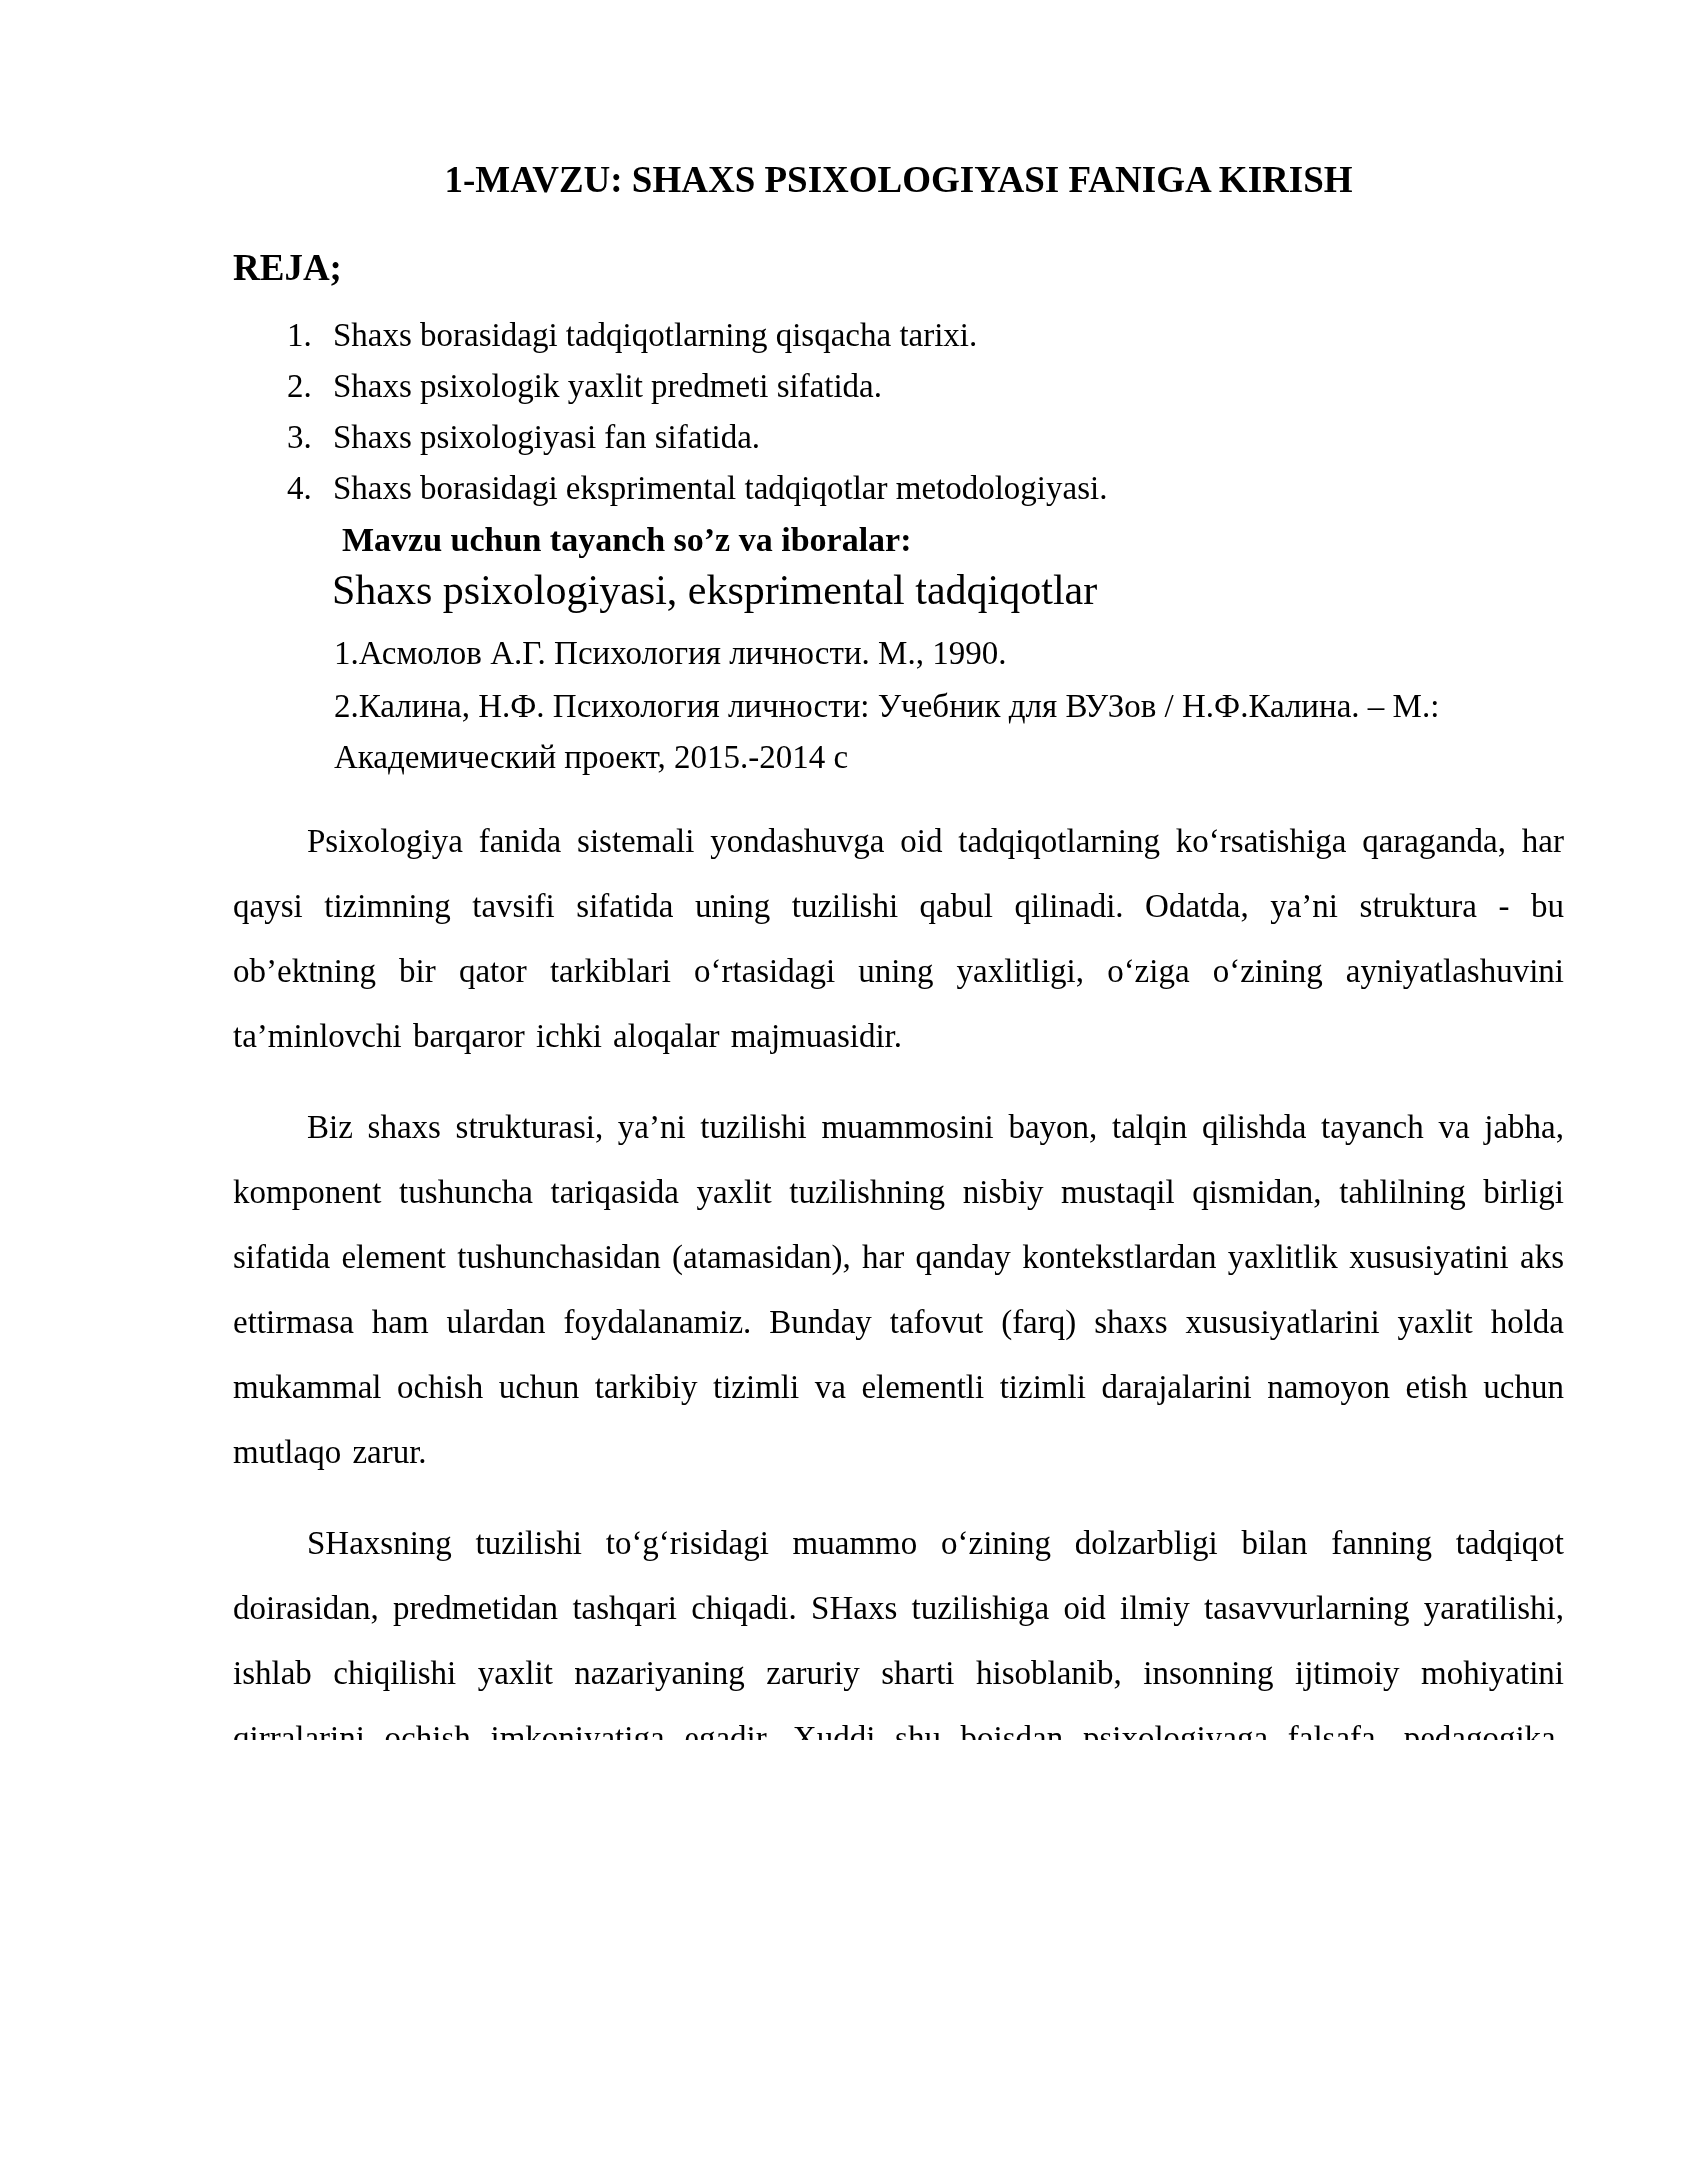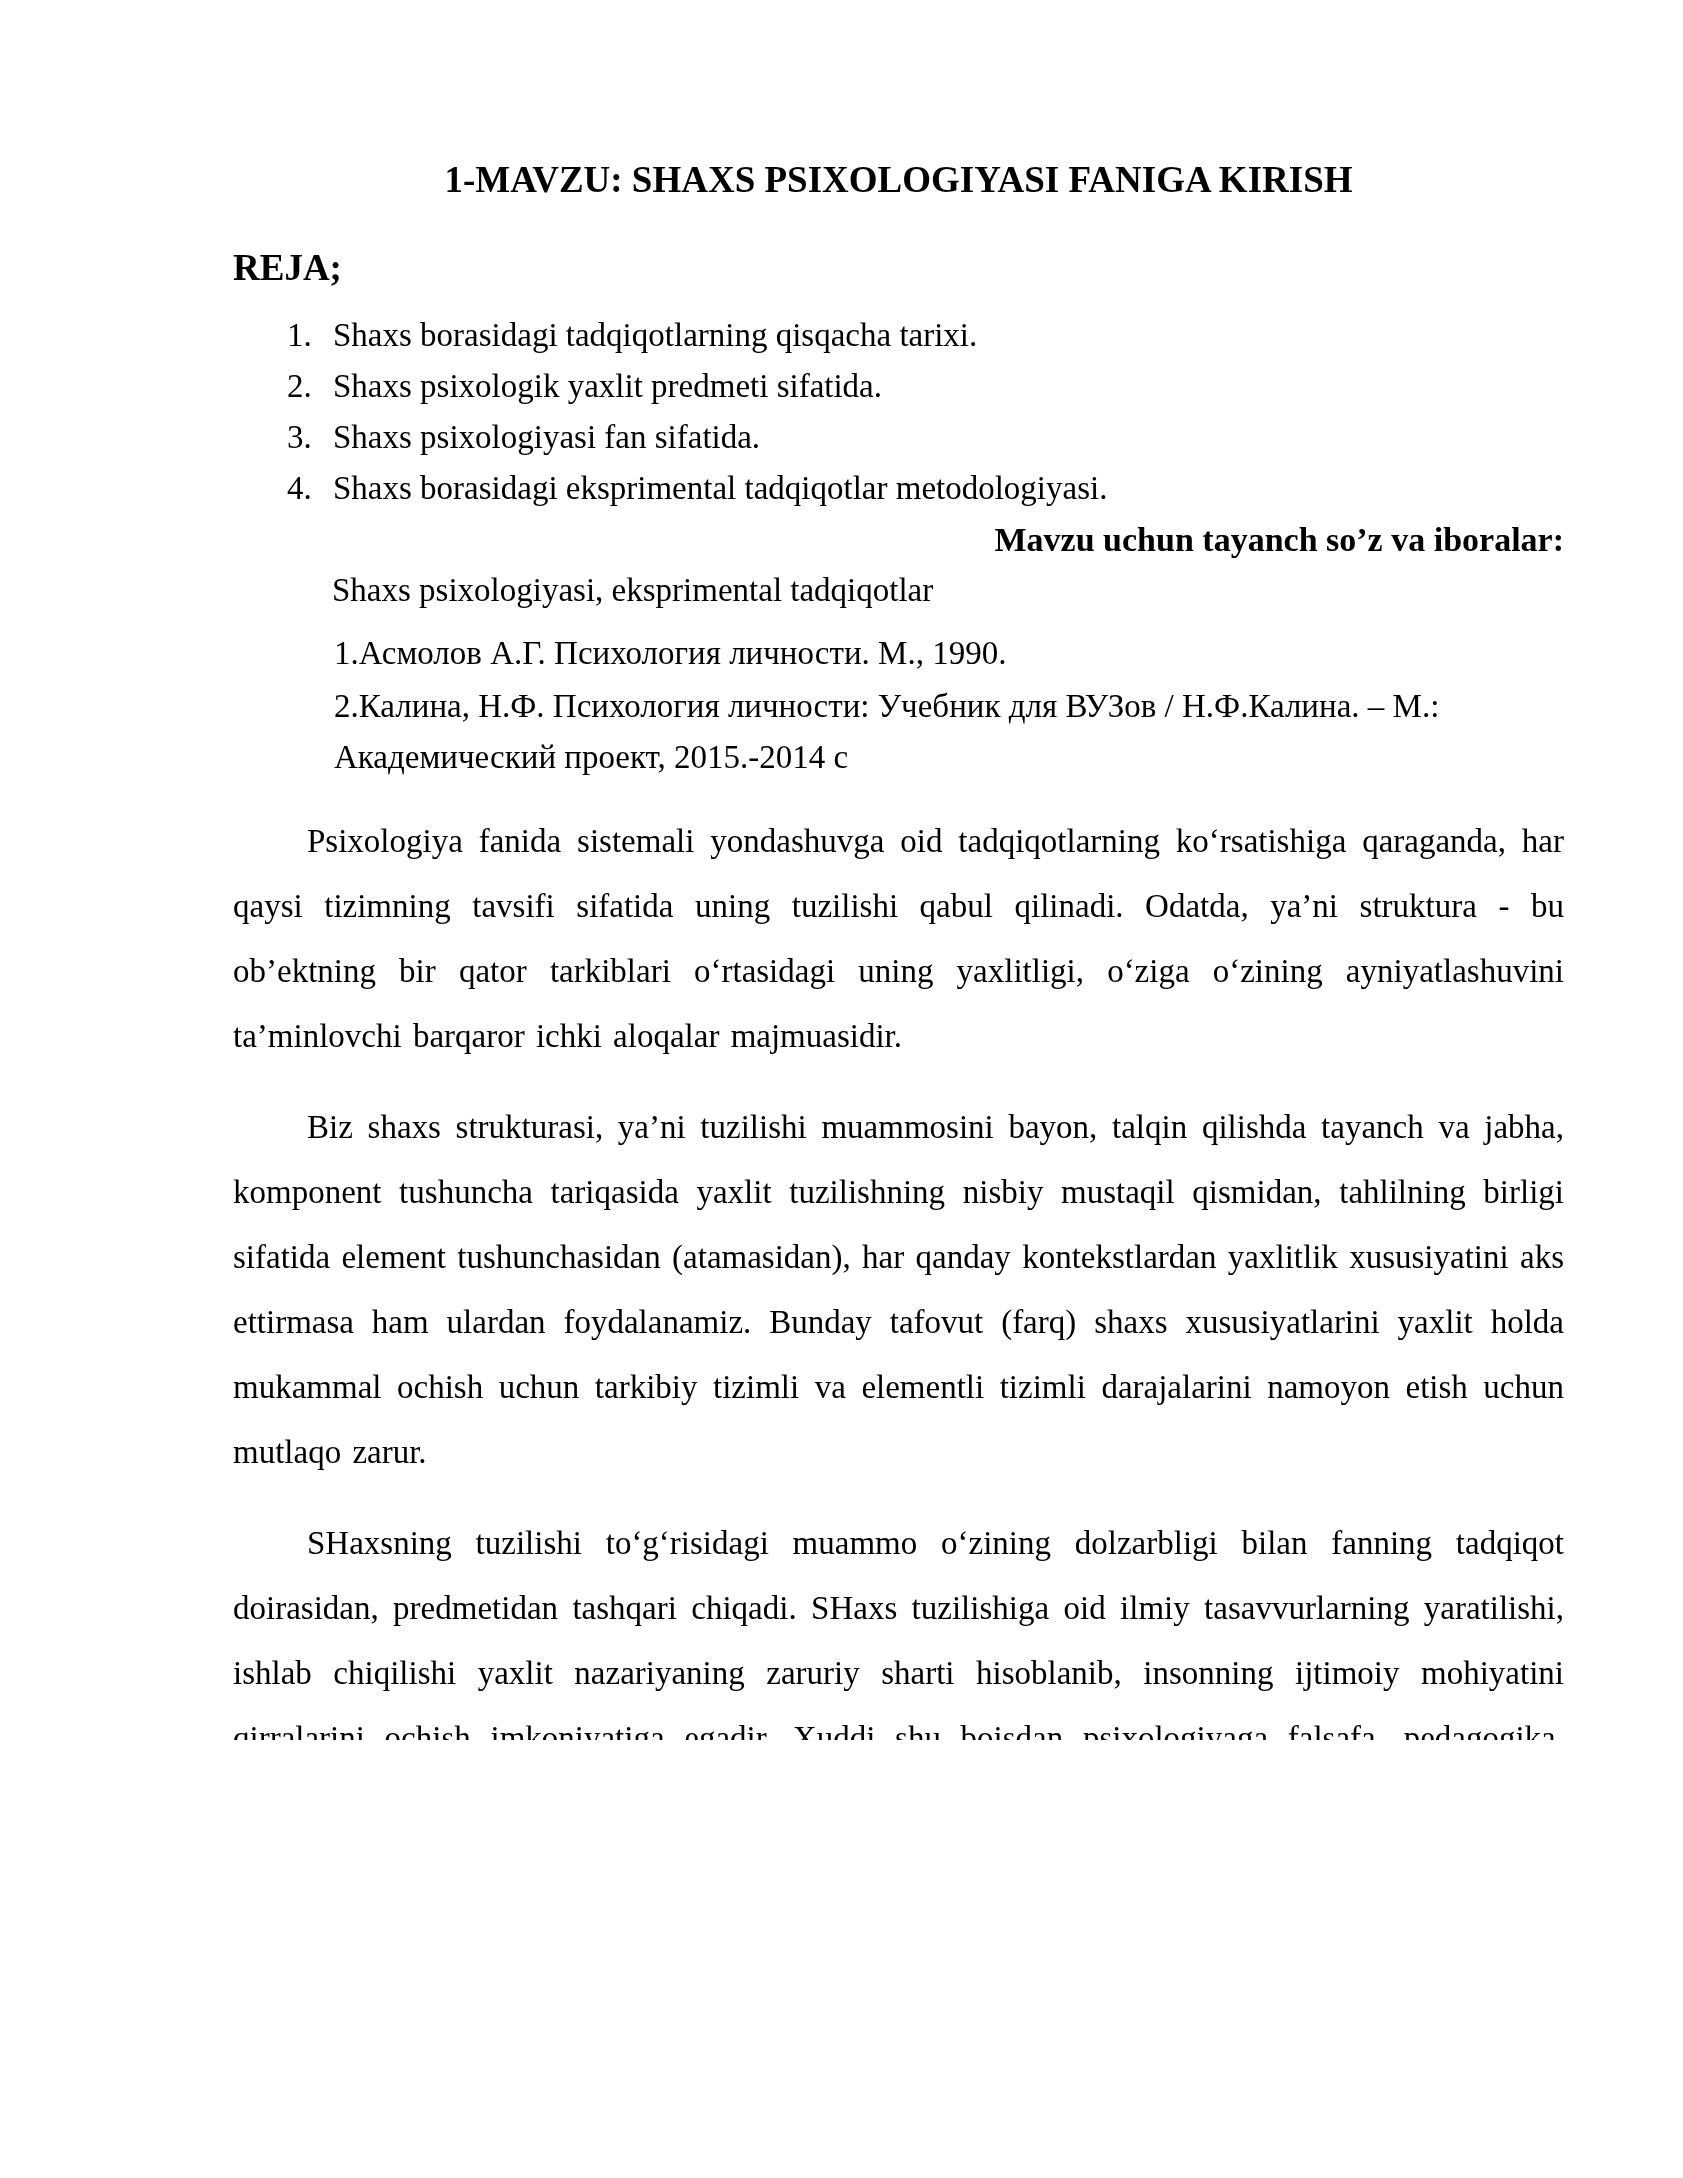--- a/index.html
+++ b/index.html
@@ -44,26 +44,26 @@
   }
   .plan-item { display: flex; }
   .plan-num {
     margin-left: 54px;
     width: 46px;
     flex: 0 0 auto;
   }
   .center-heading {
     font-size: 34px;
     font-weight: bold;
-    text-align: right;
+    text-align: left;
     line-height: 51px;
     margin: 0 0 0 109px;
   }
   .keywords-line {
-    font-size: 33px;
+    font-size: 42px;
     line-height: 51px;
     margin: 0 0 5px 99px;
   }
   .refs-block {
     margin: 12px 0 0 99px;
     font-size: 33px;
     line-height: 51px;
   }
   .ref-item { margin: 2px; }
   .section-heading {

